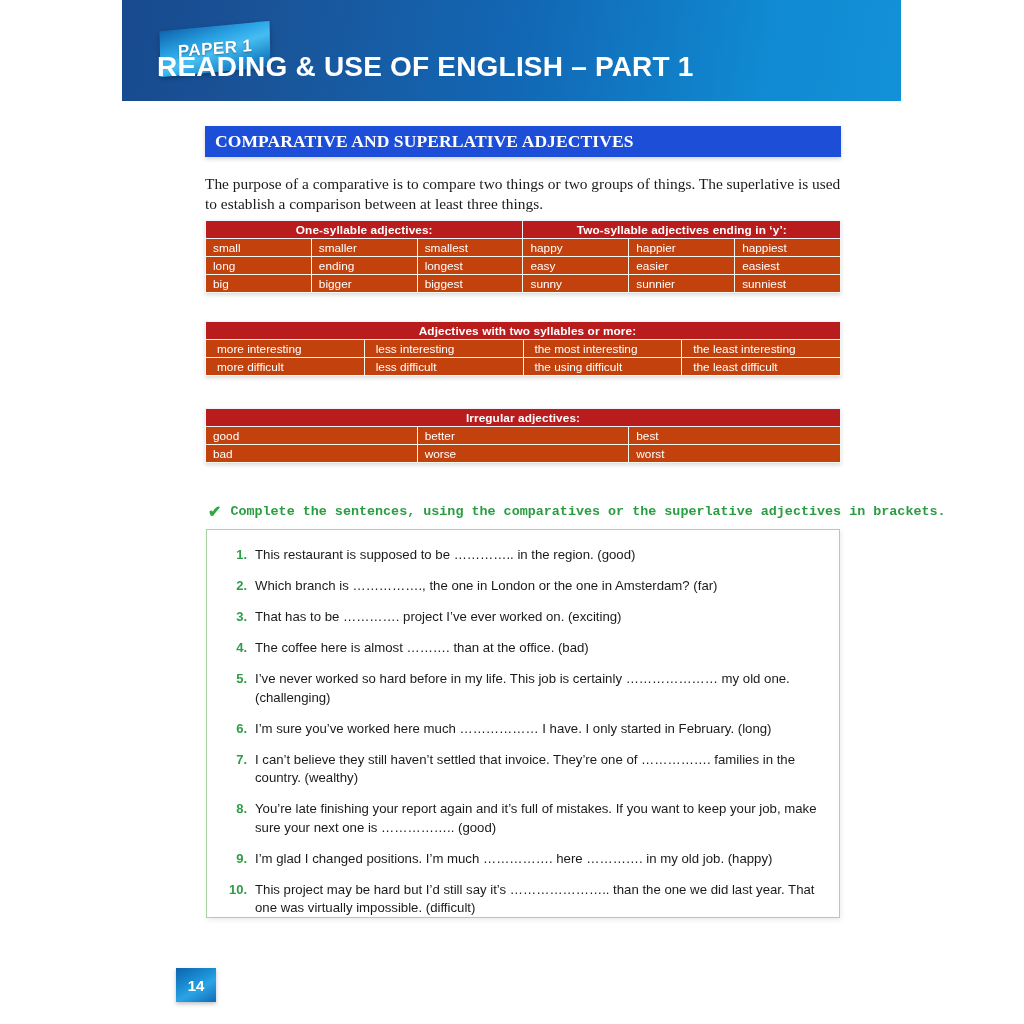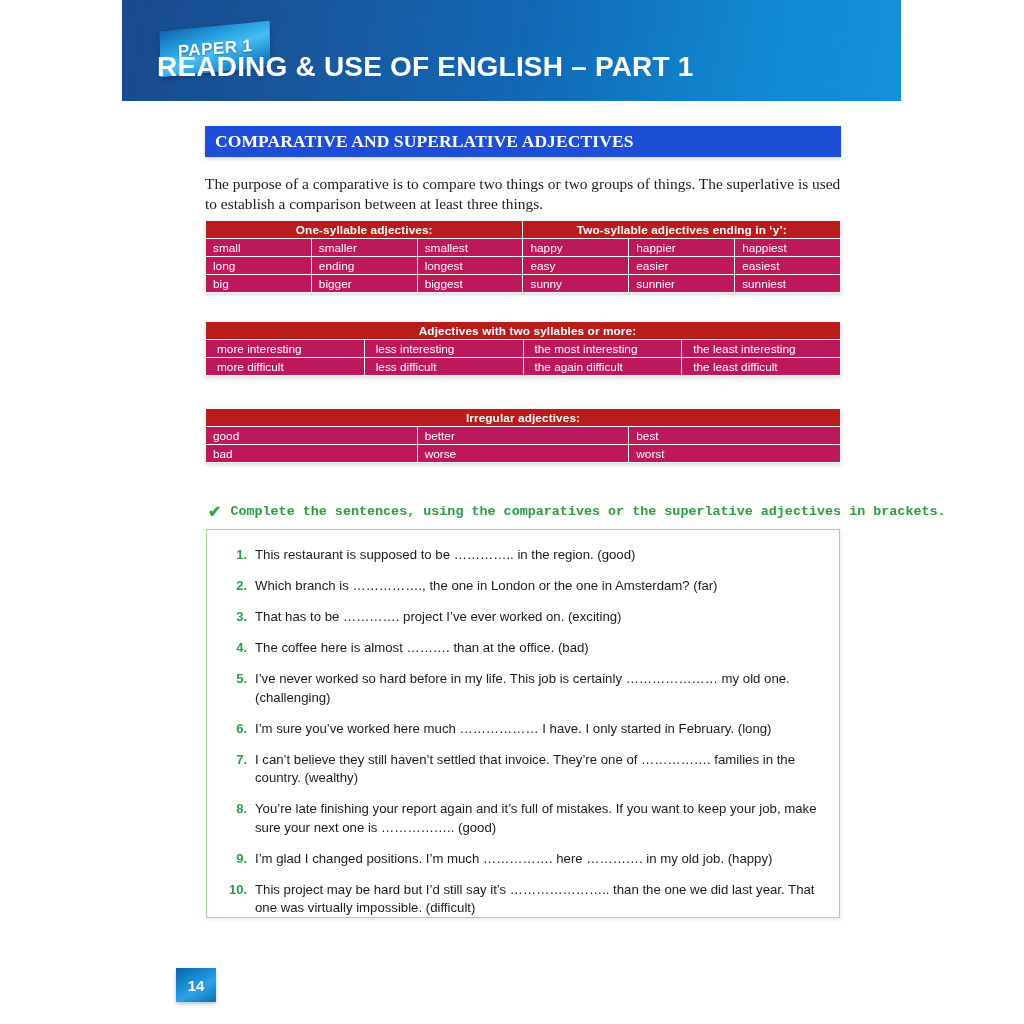--- a/index.html
+++ b/index.html
@@ -118,21 +118,21 @@
     color: #ffffff;
     font-size: 11.8px;
     font-weight: bold;
     height: 18px;
     text-align: center;
     border: 1px solid #f3f5fb;
     padding: 1px 2px;
     letter-spacing: 0.1px;
   }
   .tbl td {
-    background: #be185d;
+    background: #c2410c;
     color: #ffffff;
     font-size: 11.8px;
     height: 18px;
     padding: 1px 2px 1px 7px;
     border: 1px solid #f3f9ef;
     white-space: nowrap;
     overflow: hidden;
   }
 
   #table-syllables { left: 205px; top: 220px; }
@@ -284,21 +284,21 @@
     <tbody>
       <tr>
         <td>more interesting</td>
         <td>less interesting</td>
         <td>the most interesting</td>
         <td>the least interesting</td>
       </tr>
       <tr>
         <td>more difficult</td>
         <td>less difficult</td>
-        <td>the again difficult</td>
+        <td>the using difficult</td>
         <td>the least difficult</td>
       </tr>
     </tbody>
   </table>
 
   <table class="tbl" id="table-irregular">
     <thead>
       <tr>
         <th colspan="3">Irregular adjectives:</th>
       </tr>

